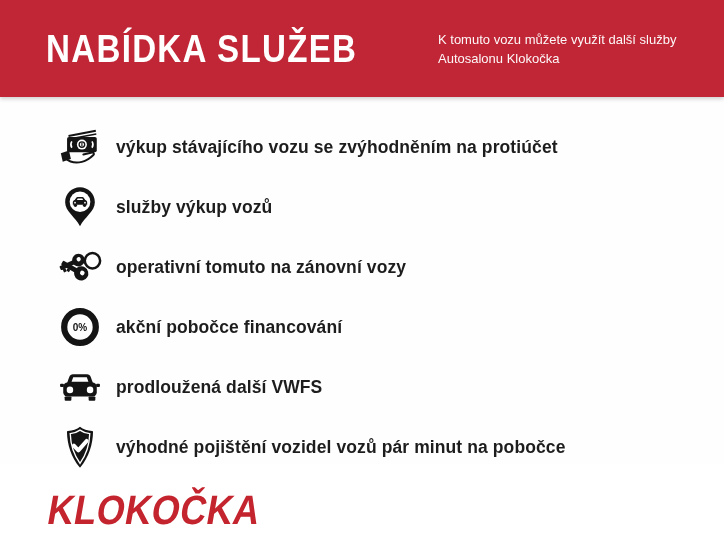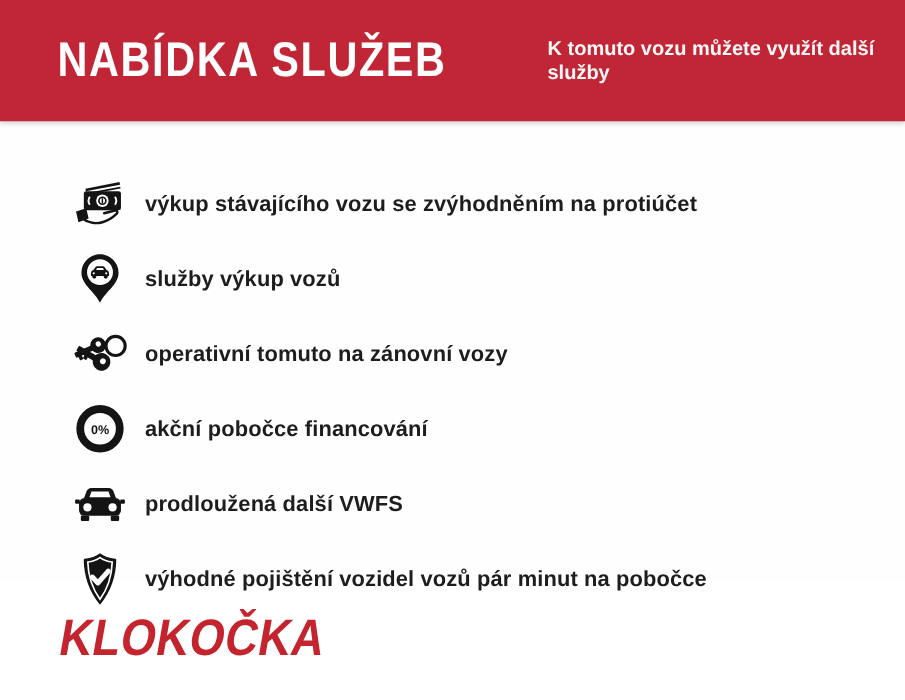--- a/index.html
+++ b/index.html
@@ -18,28 +18,28 @@
     box-shadow: 0 2px 4px rgba(0,0,0,0.18);
   }
   .banner-title {
     position: absolute; left: 46px; top: 27px;
     font-size: 39px; font-weight: 800; color: #ffffff;
     letter-spacing: 1.5px; white-space: nowrap;
     transform: scaleX(0.85); transform-origin: left center;
   }
   .banner-subtitle {
     position: absolute; left: 438px; top: 30px;
-    font-size: 16px; line-height: 19px; font-weight: 700;
+    font-size: 13px; line-height: 19px; font-weight: 400;
     color: rgba(255,255,255,0.97);
   }
 
   
   .services {
     position: absolute; top: 97px; left: 0; width: 724px;
-    padding-top: 36px;
+    padding-top: 20px;
   }
   .service-row {
     display: flex; align-items: center;
     height: 60px; padding-left: 57px;
   }
   .service-icon { width: 46px; height: 46px; flex: 0 0 46px; }
   .service-icon svg { width: 46px; height: 46px; display: block; }
   .service-label {
     margin-left: 13px;
     font-size: 17.5px; font-weight: 700; color: #1d1d1d;
@@ -56,20 +56,21 @@
 </style>
 </head>
 <body>
 
 <div class="page">
 
   <div class="banner">
     <div class="banner-title">NABÍDKA SLUŽEB</div>
     <div class="banner-subtitle">
       <div>K tomuto vozu můžete využít další služby</div>
+      <div>Autosalonu Klokočka</div>
     </div>
   </div>
 
   <div class="services">
 
     <div class="service-row">
       <span class="service-icon">
         <svg viewBox="0 0 48 48">
           <path d="M12 12.5 L40.5 7" stroke="#141414" stroke-width="2.2" fill="none"></path>
           <path d="M11.5 16 L41 10.5" stroke="#141414" stroke-width="1.6" fill="none"></path>

